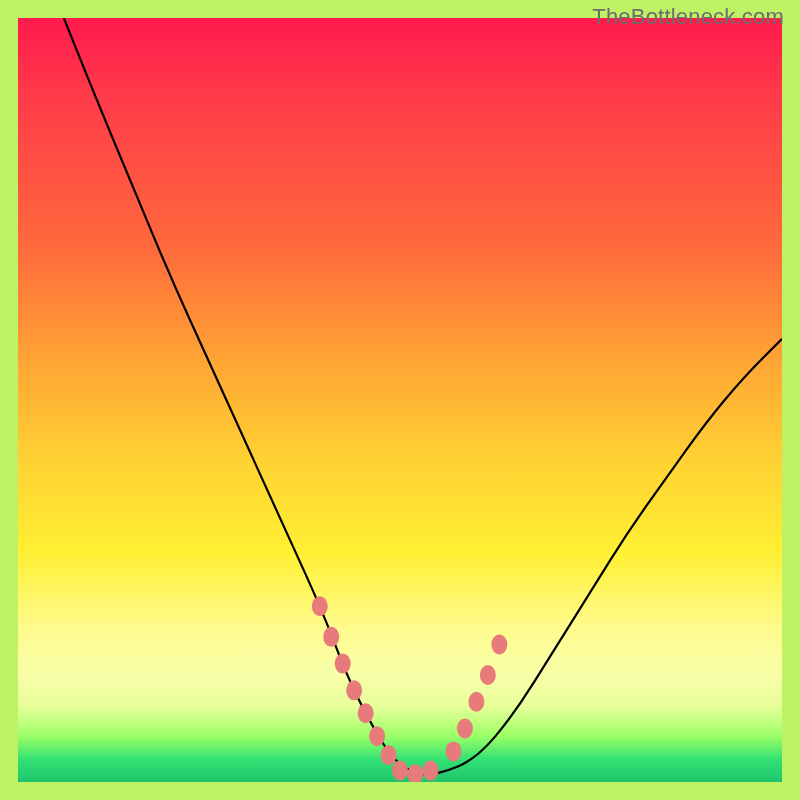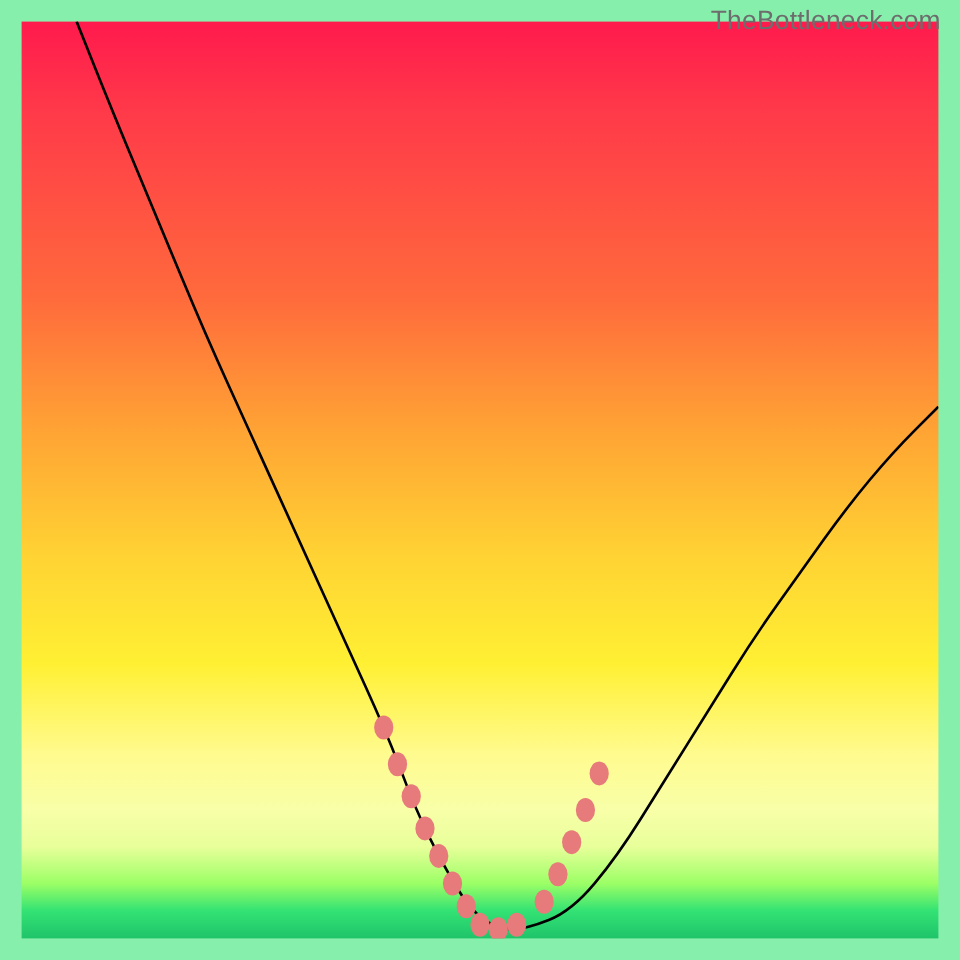--- a/index.html
+++ b/index.html
@@ -9,21 +9,21 @@
     height: 800px;
     background: #000;
     overflow: hidden;
   }
   .frame {
     position: absolute;
     left: 0;
     top: 0;
     width: 800px;
     height: 800px;
-    background: #86efac;
+    background: #bef264;
   }
   .plot {
     position: absolute;
     left: 18px;
     top: 18px;
     width: 764px;
     height: 764px;
     
     background: linear-gradient(
       to bottom,

